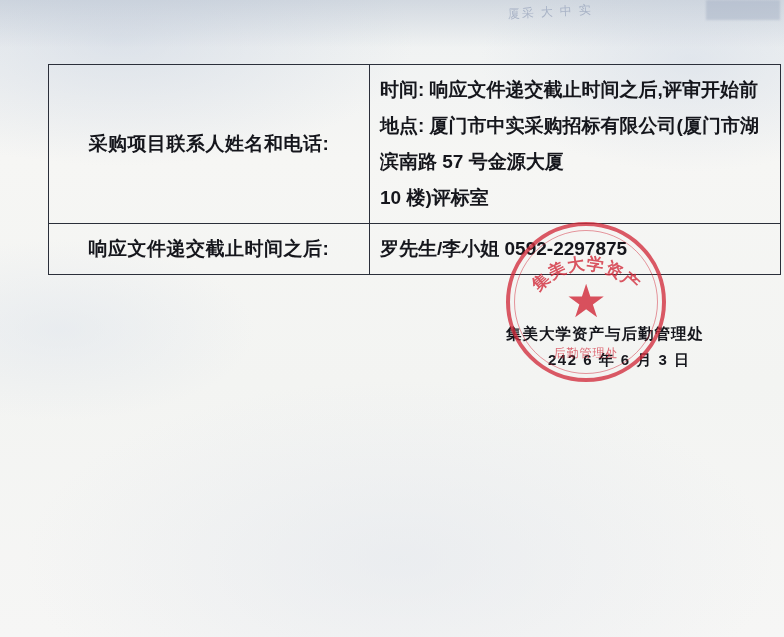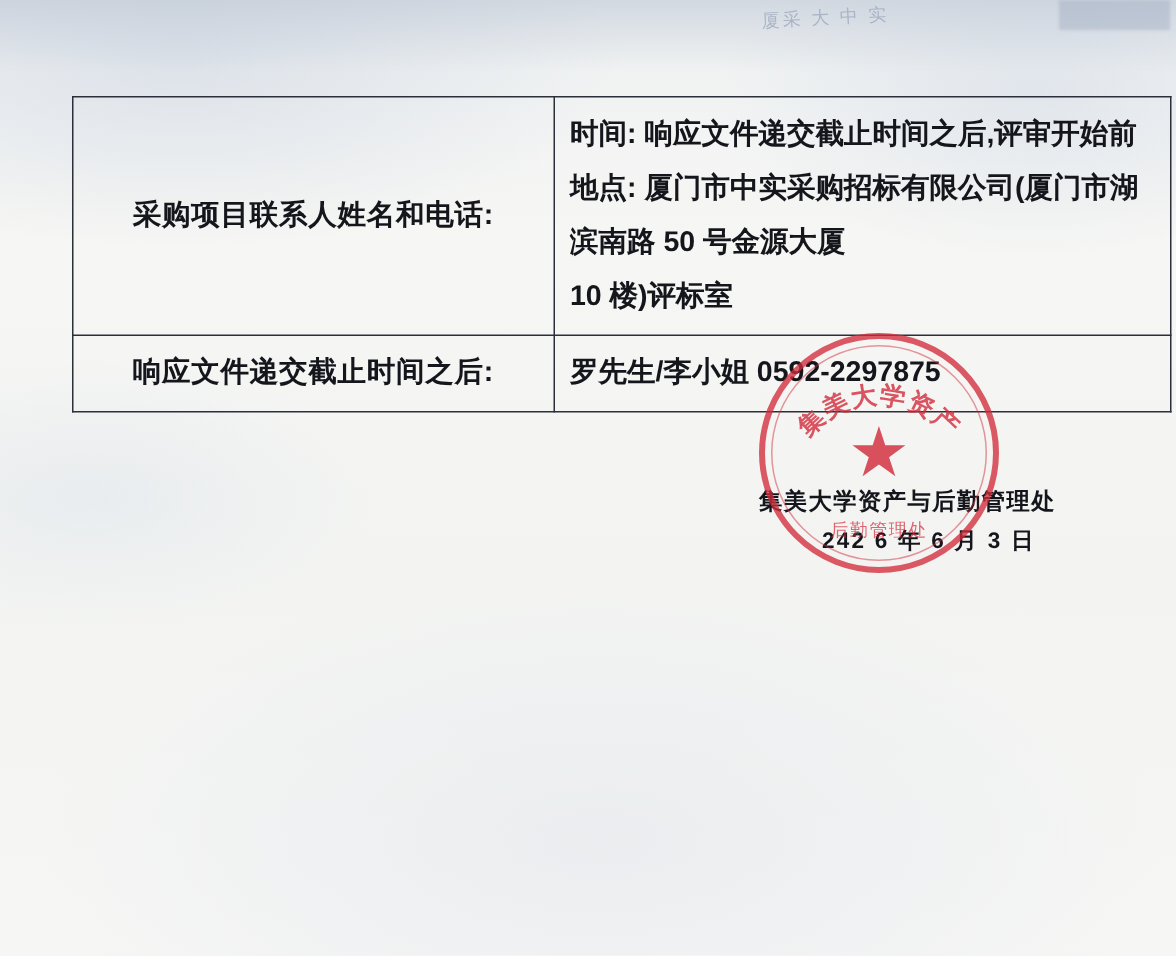--- a/index.html
+++ b/index.html
@@ -196,21 +196,21 @@
   <div id="top-smudge"></div>
   <div id="blot"></div>
   <div id="handwriting">厦采 大 中 实</div>
 
   <table id="info-table">
     <tbody>
       <tr class="row-tall">
         <td class="label">采购项目联系人姓名和电话:</td>
         <td class="value">
           <span class="val-line">时间:  响应文件递交截止时间之后,评审开始前</span>
-          <span class="val-line">地点:  厦门市中实采购招标有限公司(厦门市湖滨南路 50 号金源大厦</span>
+          <span class="val-line">地点:  厦门市中实采购招标有限公司(厦门市湖滨南路 57 号金源大厦</span>
           <span class="val-line">10 楼)评标室</span>
         </td>
       </tr>
       <tr class="row-short">
         <td class="label">响应文件递交截止时间之后:</td>
         <td class="value">
           <span class="val-line">罗先生/李小姐 0592-2297875</span>
         </td>
       </tr>
     </tbody>

